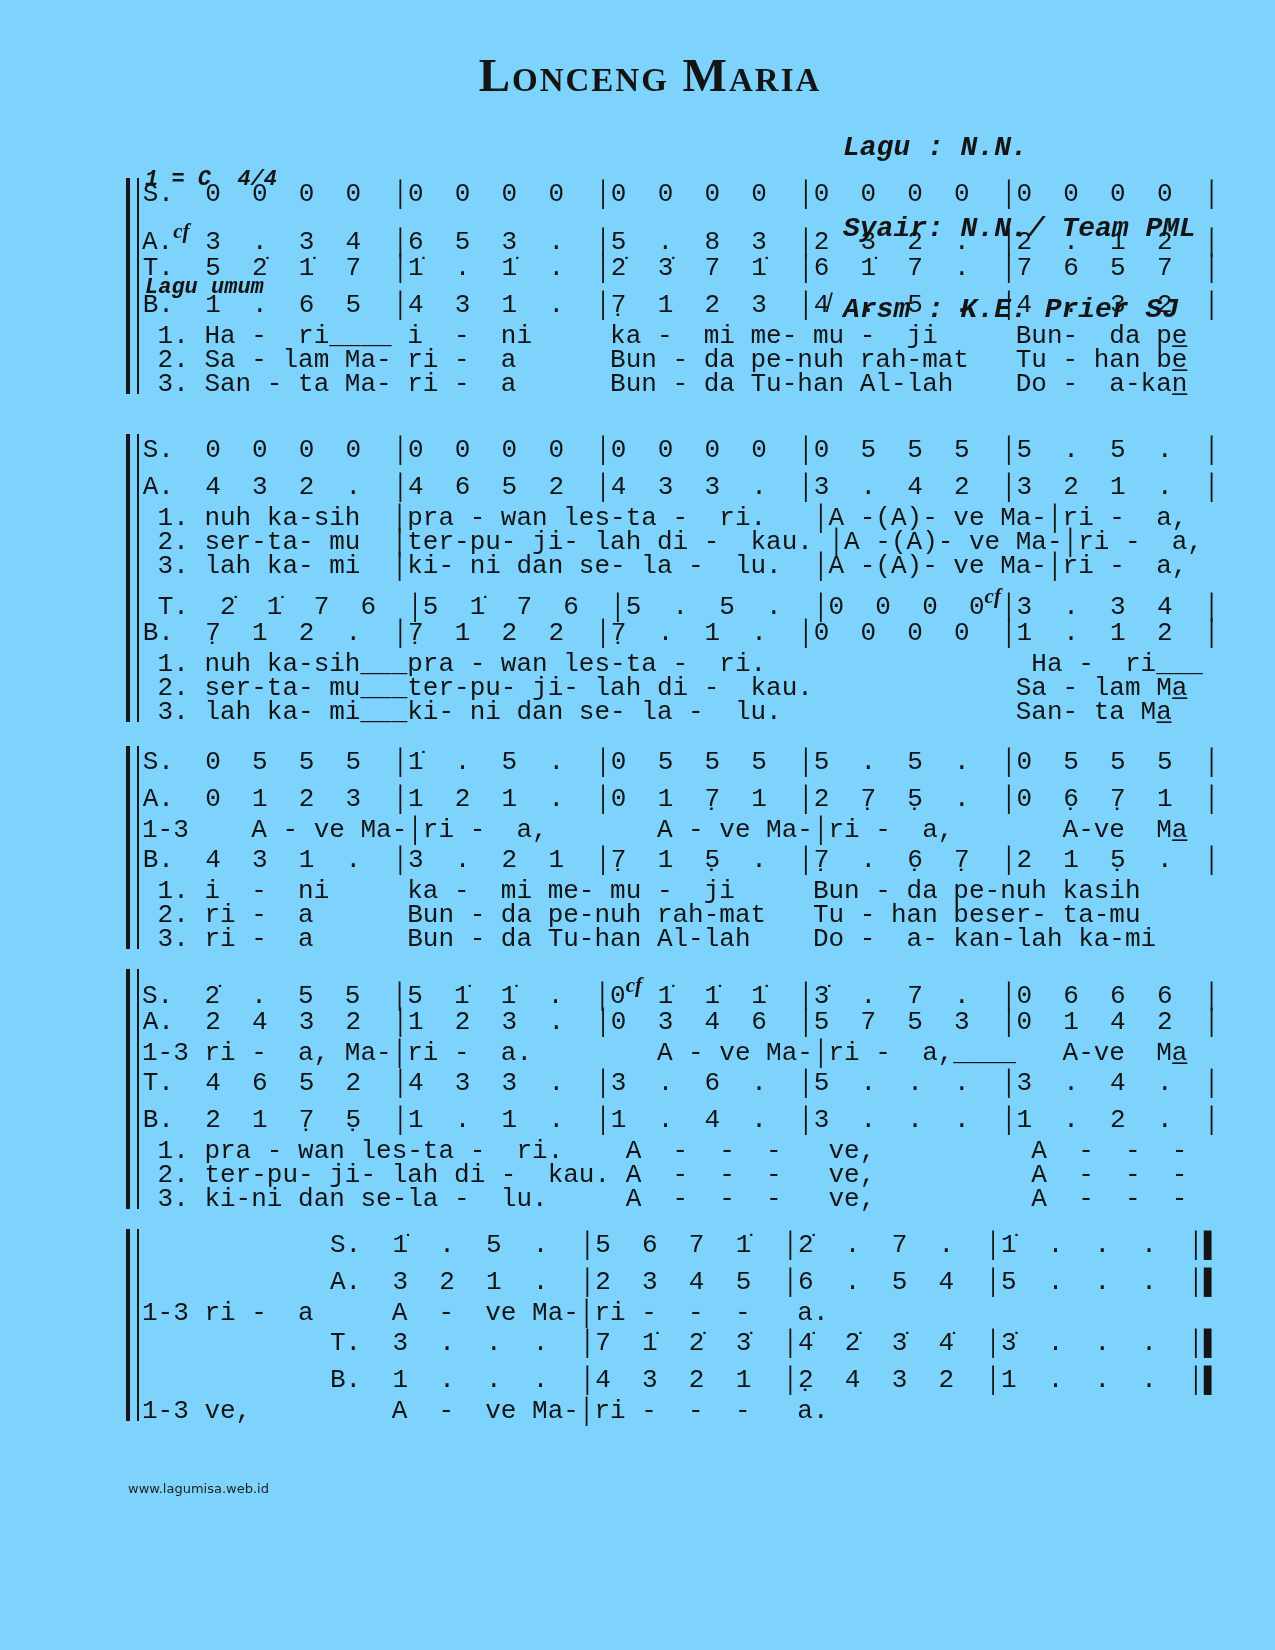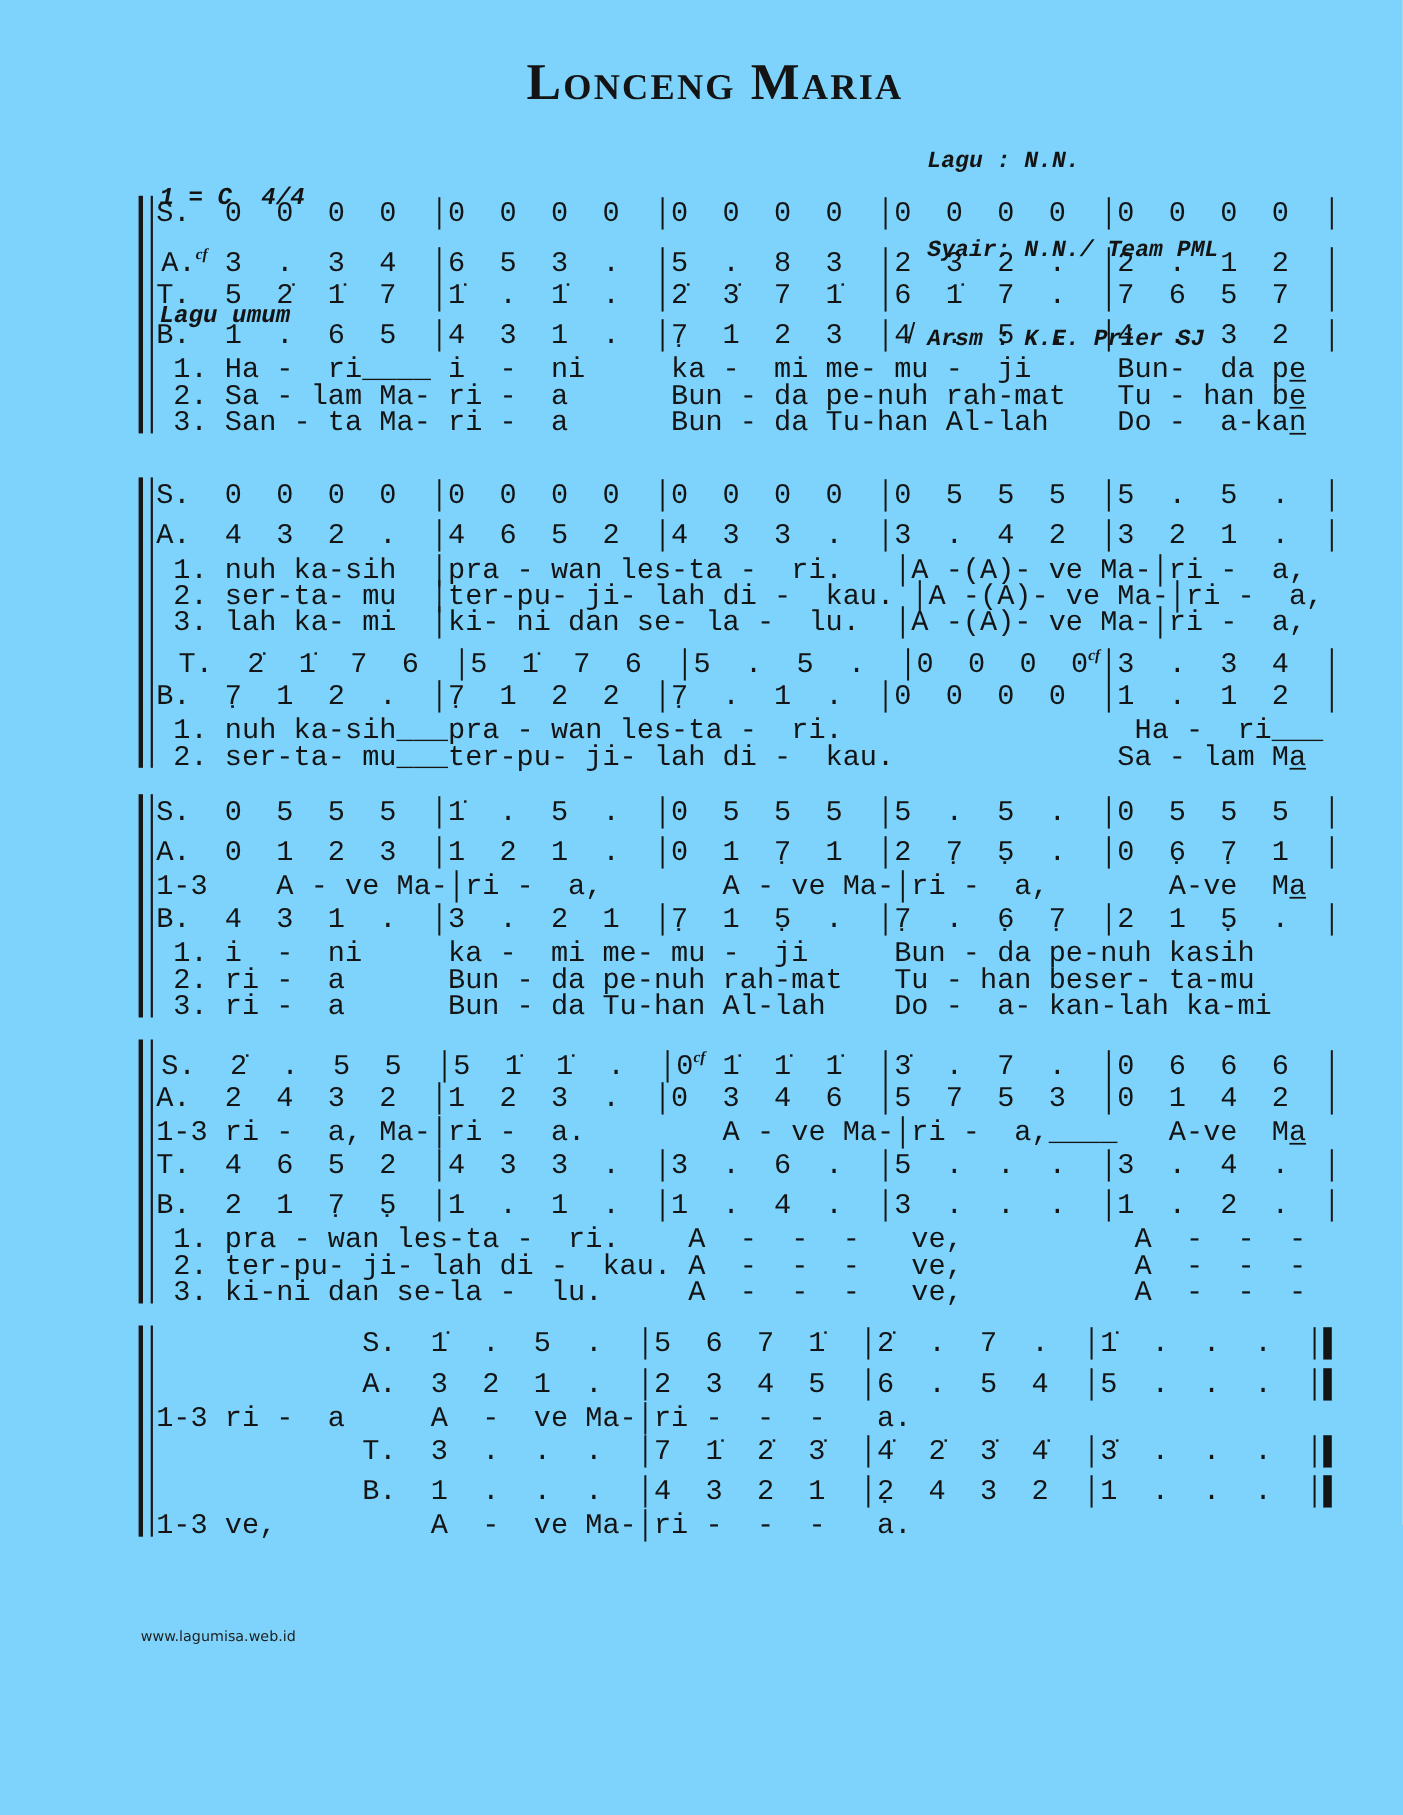--- a/index.html
+++ b/index.html
@@ -2,31 +2,31 @@
 <html><head>
 <meta charset="utf-8">
 <style>
   html,body{margin:0;padding:0;background:#e8e8e8;}
   .page{position:relative;width:1275px;height:1650px;margin:0 auto;background:#7dd3fc;color:#141414;overflow:hidden;
         font-family:"Liberation Mono","DejaVu Sans Mono",monospace;padding-left:25px;}
   .title{position:absolute;top:48px;left:0;width:100%;text-align:center;
          font-family:"Liberation Serif","DejaVu Serif",serif;font-variant:small-caps;font-weight:700;
          font-size:47px;letter-spacing:2px;}
   .meta-left{position:absolute;left:145px;top:90px;font-style:italic;font-weight:700;font-size:22px;line-height:36px;white-space:pre;}
-  .meta-right{position:absolute;left:843px;top:80px;font-style:italic;font-weight:700;font-size:21px;line-height:27px;white-space:pre;}
+  .meta-right{position:absolute;left:843px;top:80px;font-style:italic;font-weight:700;font-size:28px;line-height:27px;white-space:pre;}
   #score{position:absolute;left:126px;top:176px;}
   .system{position:relative;padding-left:16px;}
   .sys-1{margin-bottom:36px}.sys-2{margin-bottom:20px}.sys-3{margin-bottom:16px}.sys-4{margin-bottom:16px}
   .bracket{position:absolute;left:0;top:2px;bottom:2px;width:7px;
            border-left:4px solid #161616;border-right:2px solid #161616;}
   .row{white-space:pre;letter-spacing:0;}
   .note{font-size:26px;line-height:37px;height:37px;text-align:right;}
   .lyric{font-size:26px;line-height:24px;height:24px;}
   .cf{font-family:"Liberation Serif","DejaVu Serif",serif;font-style:italic;font-weight:700;
-      font-size:14px;vertical-align:11px;}
+      font-size:21px;vertical-align:11px;}
   .footer{position:absolute;left:128px;top:1481px;font-family:"DejaVu Sans","Liberation Sans",sans-serif;
           font-size:13px;color:#1d1d1d;}
 </style>
 </head>
 <body>
 
 <div class="page">
   <div class="title">Lonceng Maria</div>
 
   <div class="meta-left">
@@ -55,20 +55,21 @@
         <div class="bracket"></div>
         <div class="row note"><span>S.  0  0  0  0  │0  0  0  0  │0  0  0  0  │0  5  5  5  │5  .  5  .  │</span></div>
         <div class="row note"><span>A.  4  3  2  .  │4  6  5  2  │4  3  3  .  │3  .  4  2  │3  2  1  .  │</span></div>
         <div class="row lyric"><span> 1. nuh ka-sih  │pra - wan les-ta -  ri.   │A -(A)- ve Ma-│ri -  a,</span></div>
         <div class="row lyric"><span> 2. ser-ta- mu  │ter-pu- ji- lah di -  kau. │A -(A)- ve Ma-│ri -  a,</span></div>
         <div class="row lyric"><span> 3. lah ka- mi  │ki- ni dan se- la -  lu.  │A -(A)- ve Ma-│ri -  a,</span></div>
         <div class="row note"><span>T.  2̇  1̇  7  6  │5  1̇  7  6  │5  .  5  .  │0  0  0  0</span><span class="cf">cf</span><span>│3  .  3  4  │</span></div>
         <div class="row note"><span>B.  7̣  1  2  .  │7̣  1  2  2  │7̣  .  1  .  │0  0  0  0  │1  .  1  2  │</span></div>
         <div class="row lyric"><span> 1. nuh ka-sih___pra - wan les-ta -  ri.                 Ha -  ri___</span></div>
         <div class="row lyric"><span> 2. ser-ta- mu___ter-pu- ji- lah di -  kau.             Sa - lam Ma̲</span></div>
+        <div class="row lyric"><span> 3. lah ka- mi___ki- ni dan se- la -  lu.               San- ta Ma̲</span></div>
       </div>
       <div class="system sys-3">
         <div class="bracket"></div>
         <div class="row note"><span>S.  0  5  5  5  │1̇  .  5  .  │0  5  5  5  │5  .  5  .  │0  5  5  5  │</span></div>
         <div class="row note"><span>A.  0  1  2  3  │1  2  1  .  │0  1  7̣  1  │2  7̣  5̣  .  │0  6̣  7̣  1  │</span></div>
         <div class="row lyric"><span>1-3    A - ve Ma-│ri -  a,       A - ve Ma-│ri -  a,       A-ve  Ma̲</span></div>
         <div class="row note"><span>B.  4  3  1  .  │3  .  2  1  │7̣  1  5̣  .  │7̣  .  6̣  7̣  │2  1  5̣  .  │</span></div>
         <div class="row lyric"><span> 1. i  -  ni     ka -  mi me- mu -  ji     Bun - da pe-nuh kasih</span></div>
         <div class="row lyric"><span> 2. ri -  a      Bun - da pe-nuh rah-mat   Tu - han beser- ta-mu</span></div>
         <div class="row lyric"><span> 3. ri -  a      Bun - da Tu-han Al-lah    Do -  a- kan-lah ka-mi</span></div>

